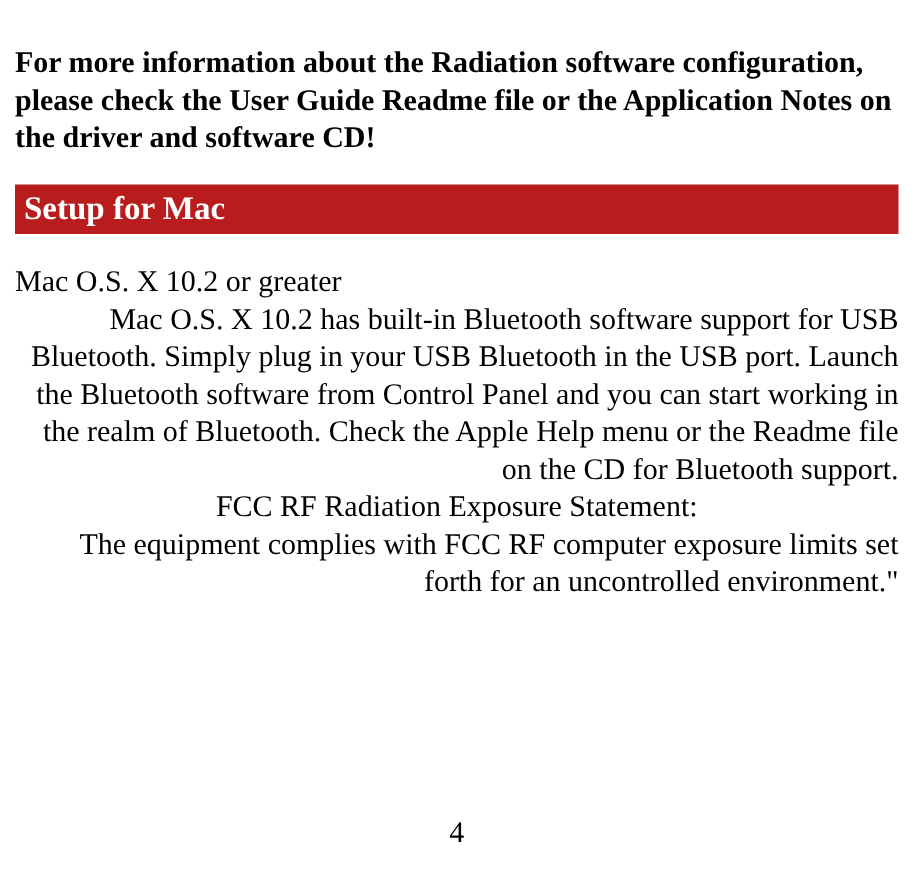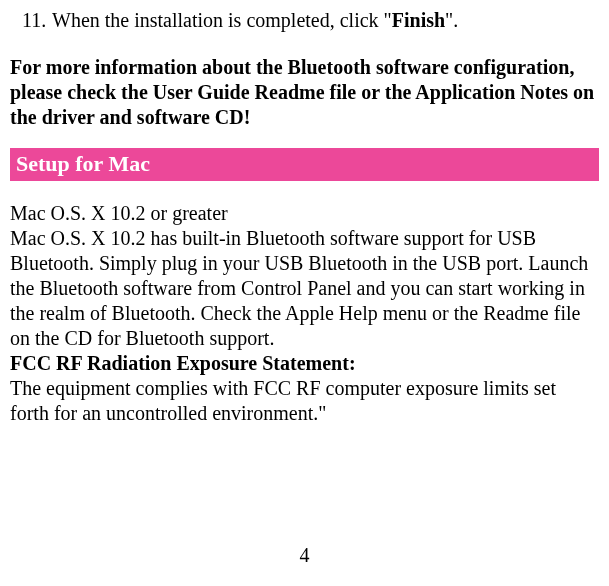--- a/index.html
+++ b/index.html
@@ -31,54 +31,52 @@
     }
     .bold {
       font-weight: bold;
     }
     .info-paragraph {
       font-weight: bold;
       margin-top: 22px;
       margin-bottom: 18px;
     }
     .section-header {
-      background: #ec4899;
+      background: #b91c1c;
       color: #fff;
       font-weight: bold;
       font-size: 22px;
       padding: 2px 6px 3px 6px;
       margin-bottom: 20px;
     }
     .sub-heading {
     }
     .body-text {
       margin-bottom: 0;
+      text-align: right;
     }
     .fcc-heading {
-      font-weight: bold;
+      font-weight: normal;
+      text-align: center;
     }
     .page-number {
       position: absolute;
       bottom: 18px;
       left: 0;
       right: 0;
       text-align: center;
     }
   </style>
 </head>
 <body>
 
 <div class="ordered-list">
-  <div class="list-item">
-    <span class="list-number">11.</span>
-    <span>When the installation is completed, click "</span><span class="bold">Finish</span><span>".</span>
-  </div>
 </div>
 
-<p class="info-paragraph">For more information about the Bluetooth software configuration, please check the User Guide Readme file or the Application Notes on the driver and software CD!</p>
+<p class="info-paragraph">For more information about the Radiation software configuration, please check the User Guide Readme file or the Application Notes on the driver and software CD!</p>
 
 <div class="section-header">Setup for Mac</div>
 
 <p class="sub-heading">Mac O.S. X 10.2 or greater</p>
 
 <p class="body-text">Mac O.S. X 10.2 has built-in Bluetooth software support for USB Bluetooth. Simply plug in your USB Bluetooth in the USB port. Launch the Bluetooth software from Control Panel and you can start working in the realm of Bluetooth. Check the Apple Help menu or the Readme file on the CD for Bluetooth support.</p>
 
 <p class="fcc-heading">FCC RF Radiation Exposure Statement:</p>
 
 <p class="body-text">The equipment complies with FCC RF computer exposure limits set forth for an uncontrolled environment."</p>

